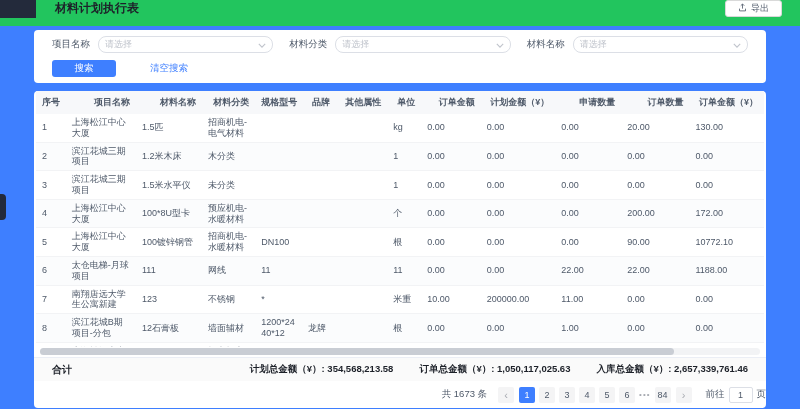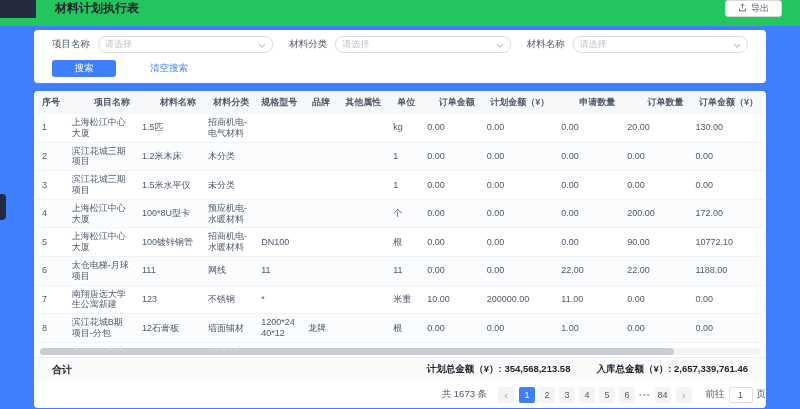--- a/index.html
+++ b/index.html
@@ -279,20 +279,21 @@
         </tbody>
     </table>
   </div>
   <div class="hscrollbar">
     <div class="hscrollbar-thumb"></div>
   </div>
   <div class="summary-row">
     <span class="summary-label">合计</span>
     <span class="summary-totals">
         <span class="total-item"><span class="total-label">计划总金额（¥）: </span><span class="total-value">354,568,213.58</span></span>
+        <span class="total-item"><span class="total-label">订单总金额（¥）: </span><span class="total-value">1,050,117,025.63</span></span>
         <span class="total-item"><span class="total-label">入库总金额（¥）: </span><span class="total-value">2,657,339,761.46</span></span>
       </span>
   </div>
   <div class="pagination">
     <span class="total-count">共 1673 条</span>
     <button class="page-arrow">‹</button>
     <span class="page-buttons">
         <button class="page-btn active">1</button>
         <button class="page-btn">2</button>
         <button class="page-btn">3</button>

